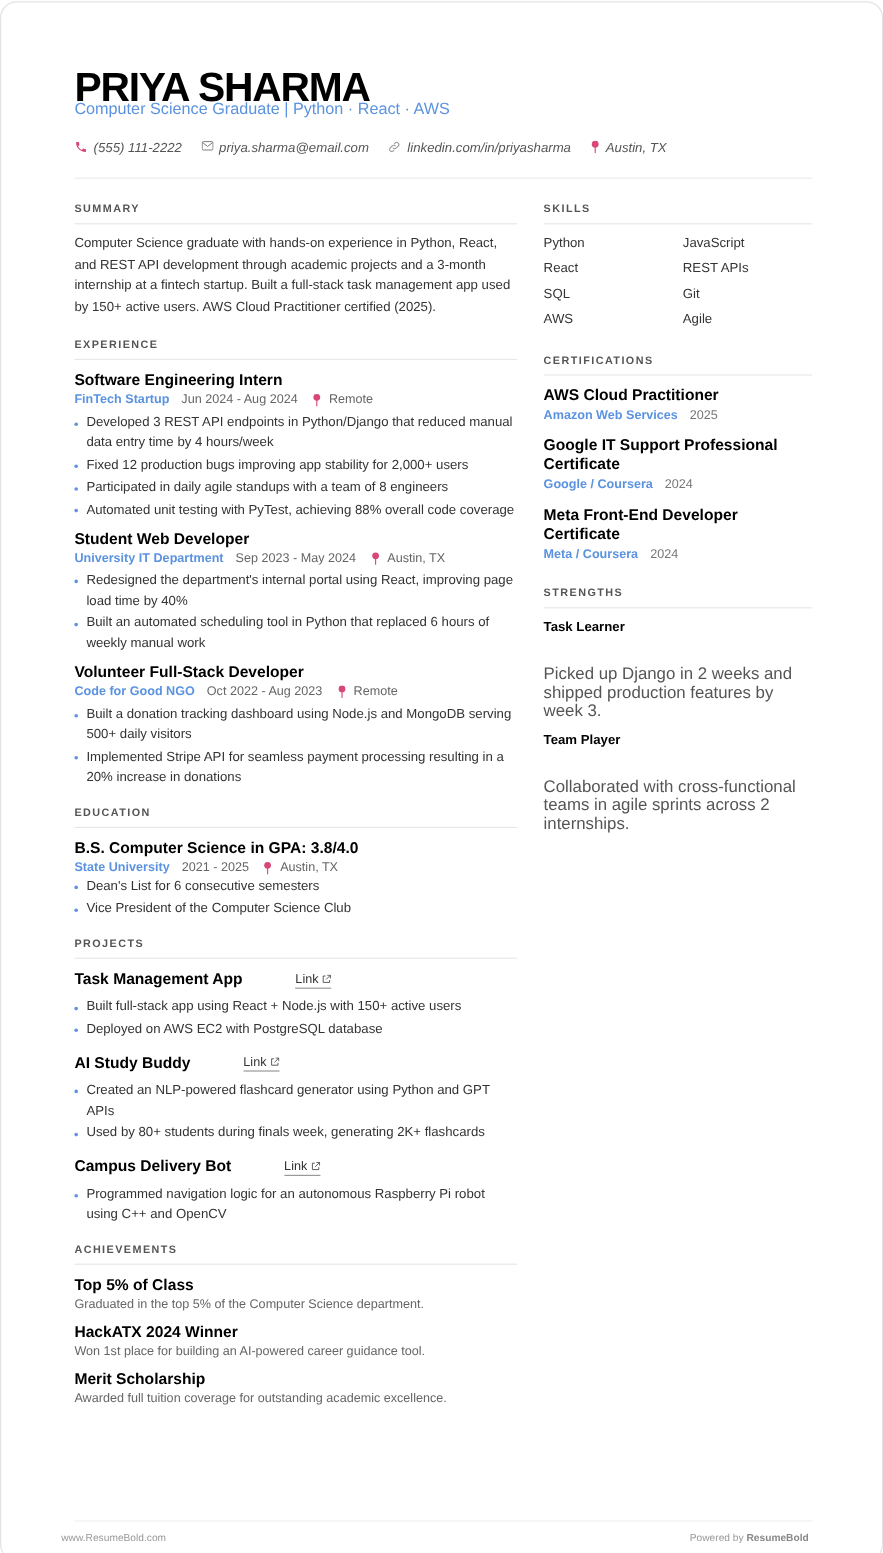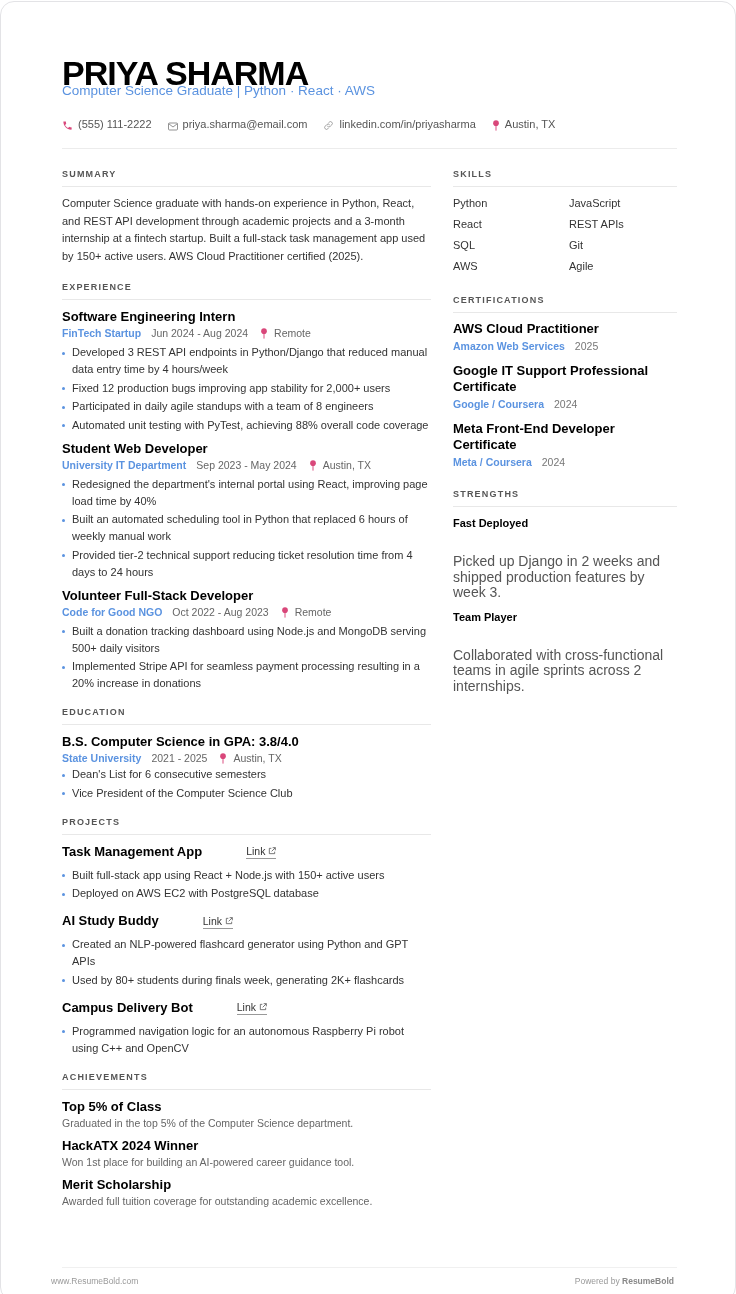--- a/index.html
+++ b/index.html
@@ -6,21 +6,21 @@
   html, body { width: 736px; height: 1294px; background: #ffffff; }
   body { font-family: "Liberation Sans", sans-serif; color: #1f1f1f; position: relative; overflow: hidden; }
   .page {
     position: absolute; left: 0; top: 1px; width: 736px; height: 1300px;
     border: 1px solid #e3e3e6; border-radius: 14px; background: #fff;
   }
   .inner { position: absolute; left: 61px; top: 0; width: 615px; }
   .name { position: absolute; top: 52px; left: 0; font-size: 34px; font-weight: 700; letter-spacing: -1px; color: #000; line-height: 38px; }
   .headline { position: absolute; top: 80px; left: 0; font-size: 13.5px; color: #5b93e0; line-height: 18px; }
   .contact { position: absolute; top: 115px; left: 0; display: flex; align-items: center; font-size: 11px; color: #555; line-height: 14px; white-space: nowrap; }
-  .contact .ci { display: flex; align-items: flex-end; margin-right: 16px; }
+  .contact .ci { display: flex; align-items: flex-start; margin-right: 16px; font-style: italic; }
   .contact .ic { margin-right: 5px; display: inline-flex; align-items: center; }
   .hr-top { position: absolute; top: 146px; left: 0; width: 615px; height: 1px; background: #ececec; }
 
   .left { position: absolute; top: 166px; left: 0; width: 369px; }
   .right { position: absolute; top: 166px; left: 391px; width: 224px; }
 
   .sec-title { font-size: 9px; font-weight: 700; letter-spacing: 1.2px; color: #555; line-height: 12px; padding-bottom: 6px; border-bottom: 1px solid #e8e8e8; margin-bottom: 8px; }
   .summary { font-size: 11px; color: #333; line-height: 17.5px; margin-bottom: 16px; }
 
   .job { margin-bottom: 6px; }
@@ -151,21 +151,20 @@
                     <circle cx="5" cy="4" r="3.6" fill="#d9477a"></circle>
                     <rect x="4.4" y="6" width="1.2" height="7.5" fill="#d9477a"></rect>
                   </svg>
                 </span>
               <span>Austin, TX</span>
             </span>
           </div>
           <ul class="bul">
             <li>Redesigned the department's internal portal using React, improving page load time by 40%</li>
             <li>Built an automated scheduling tool in Python that replaced 6 hours of weekly manual work</li>
-            <li>Provided tier-2 technical support reducing ticket resolution time from 4 days to 24 hours</li>
           </ul>
         </div>
 
         <div class="job" style="margin-bottom:14px;">
           <div class="job-title">Volunteer Full-Stack Developer</div>
           <div class="meta">
             <span class="org">Code for Good NGO</span>
             <span class="date">Oct 2022 - Aug 2023</span>
             <span class="loc">
               <span class="pin">
@@ -304,21 +303,21 @@
           <div class="cert-meta">
             <span class="cert-org">Meta / Coursera</span>
             <span class="cert-year">2024</span>
           </div>
         </div>
       </section>
 
       <section>
         <div class="sec-title">STRENGTHS</div>
         <div class="str">
-          <div class="str-title">Fast Deployed</div>
+          <div class="str-title">Task Learner</div>
           <div class="str-desc">Picked up Django in 2 weeks and shipped production features by week 3.</div>
         </div>
         <div class="str">
           <div class="str-title">Team Player</div>
           <div class="str-desc">Collaborated with cross-functional teams in agile sprints across 2 internships.</div>
         </div>
       </section>
     </div>
   </div>
 

